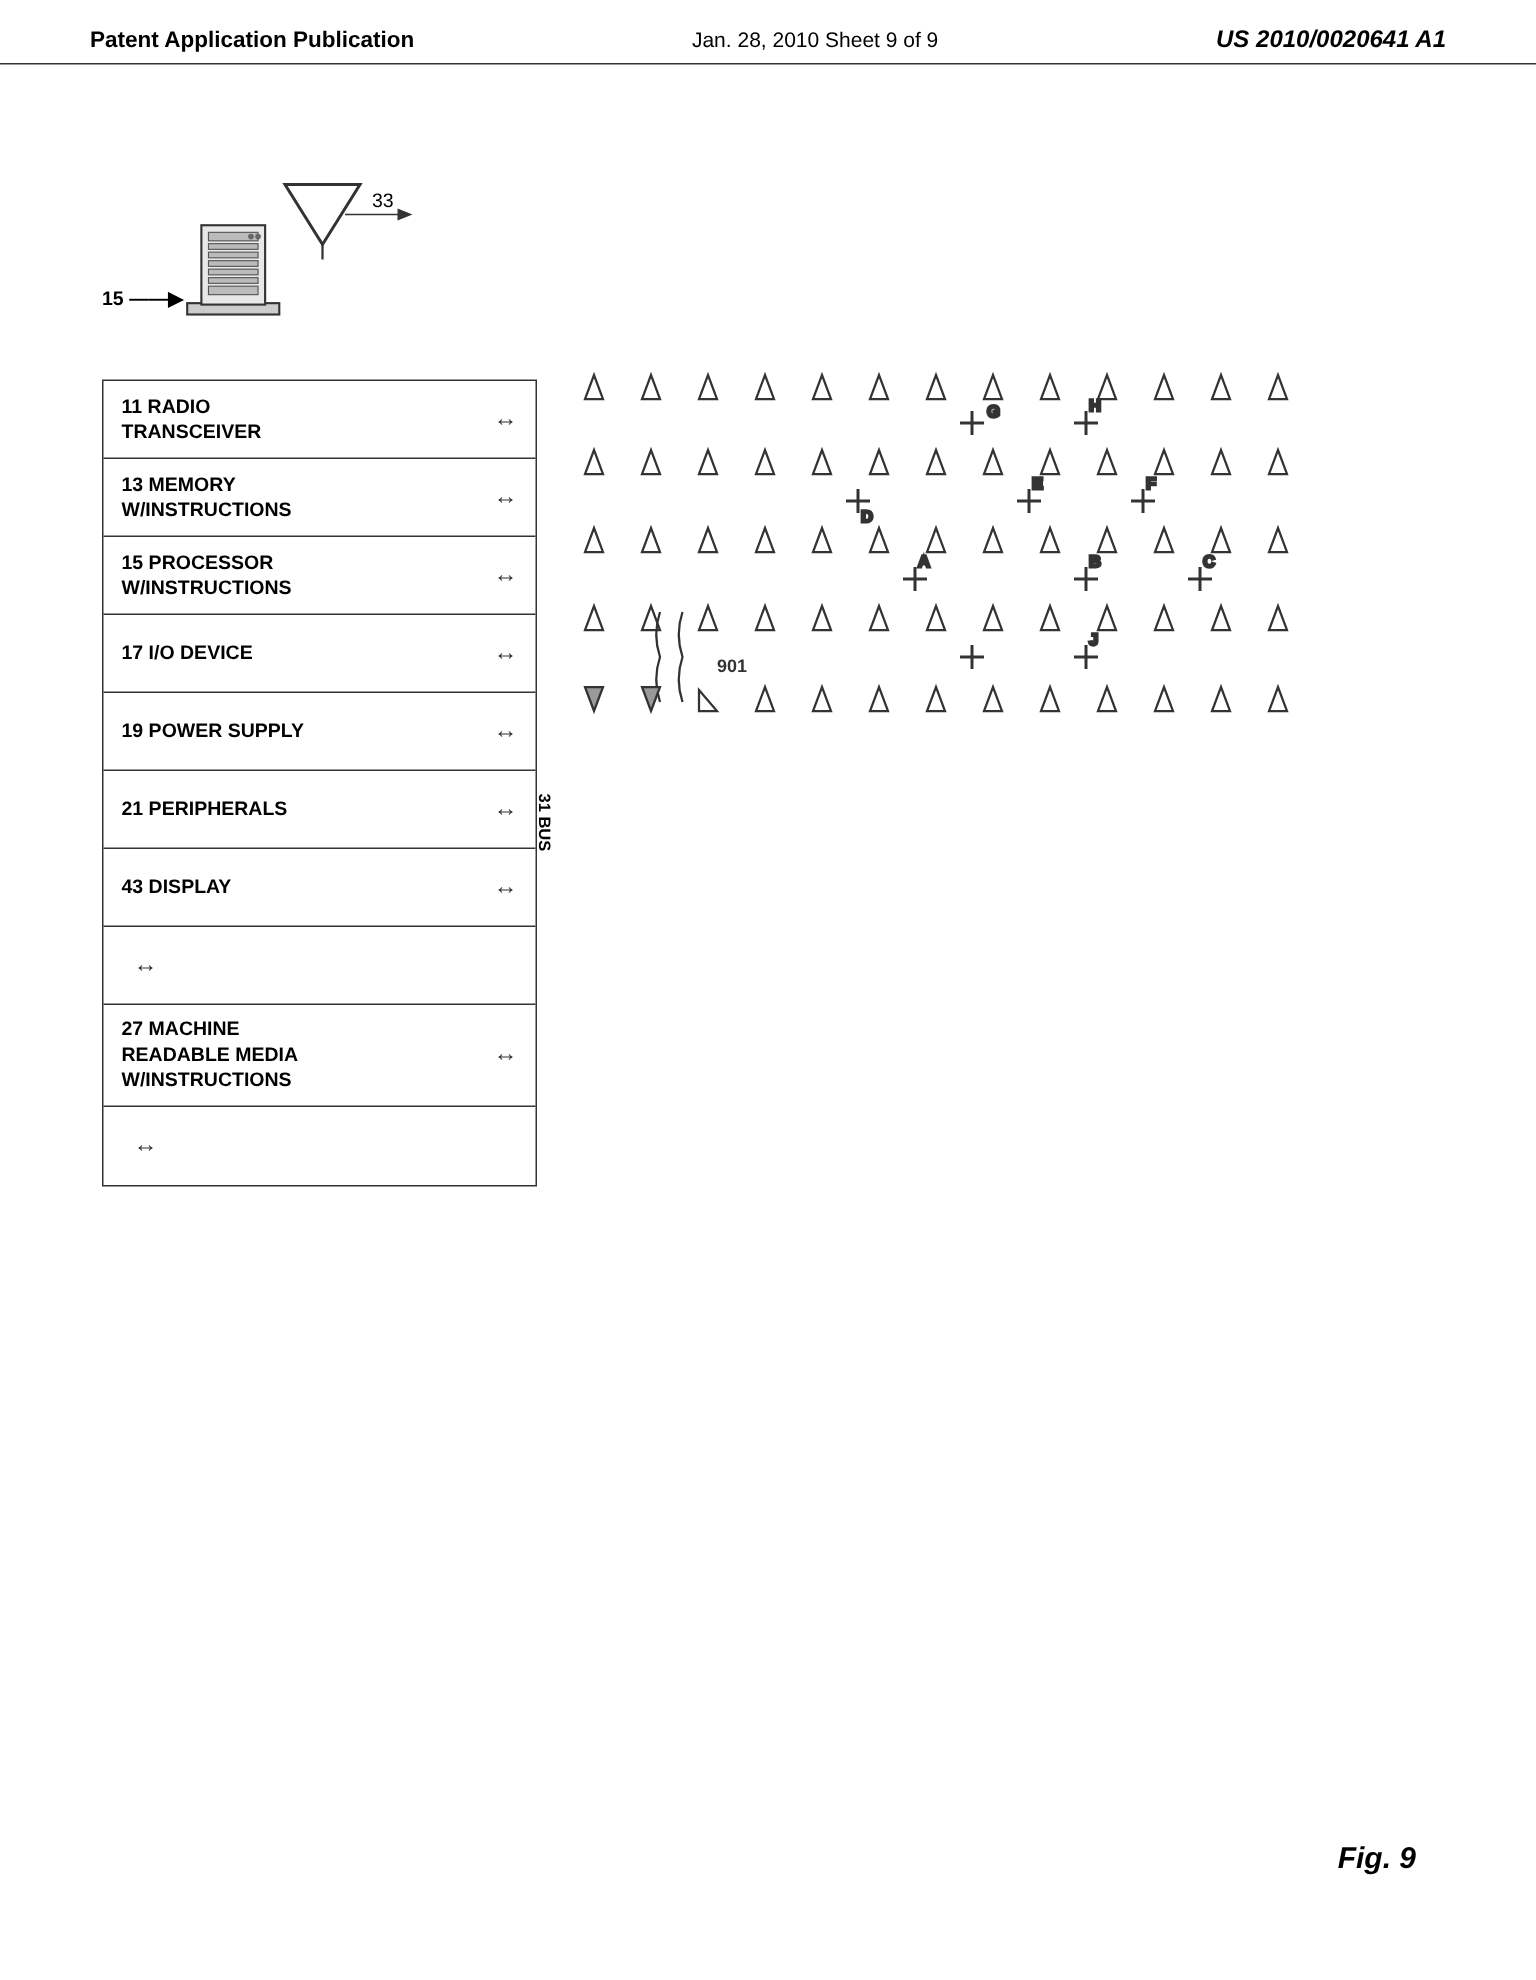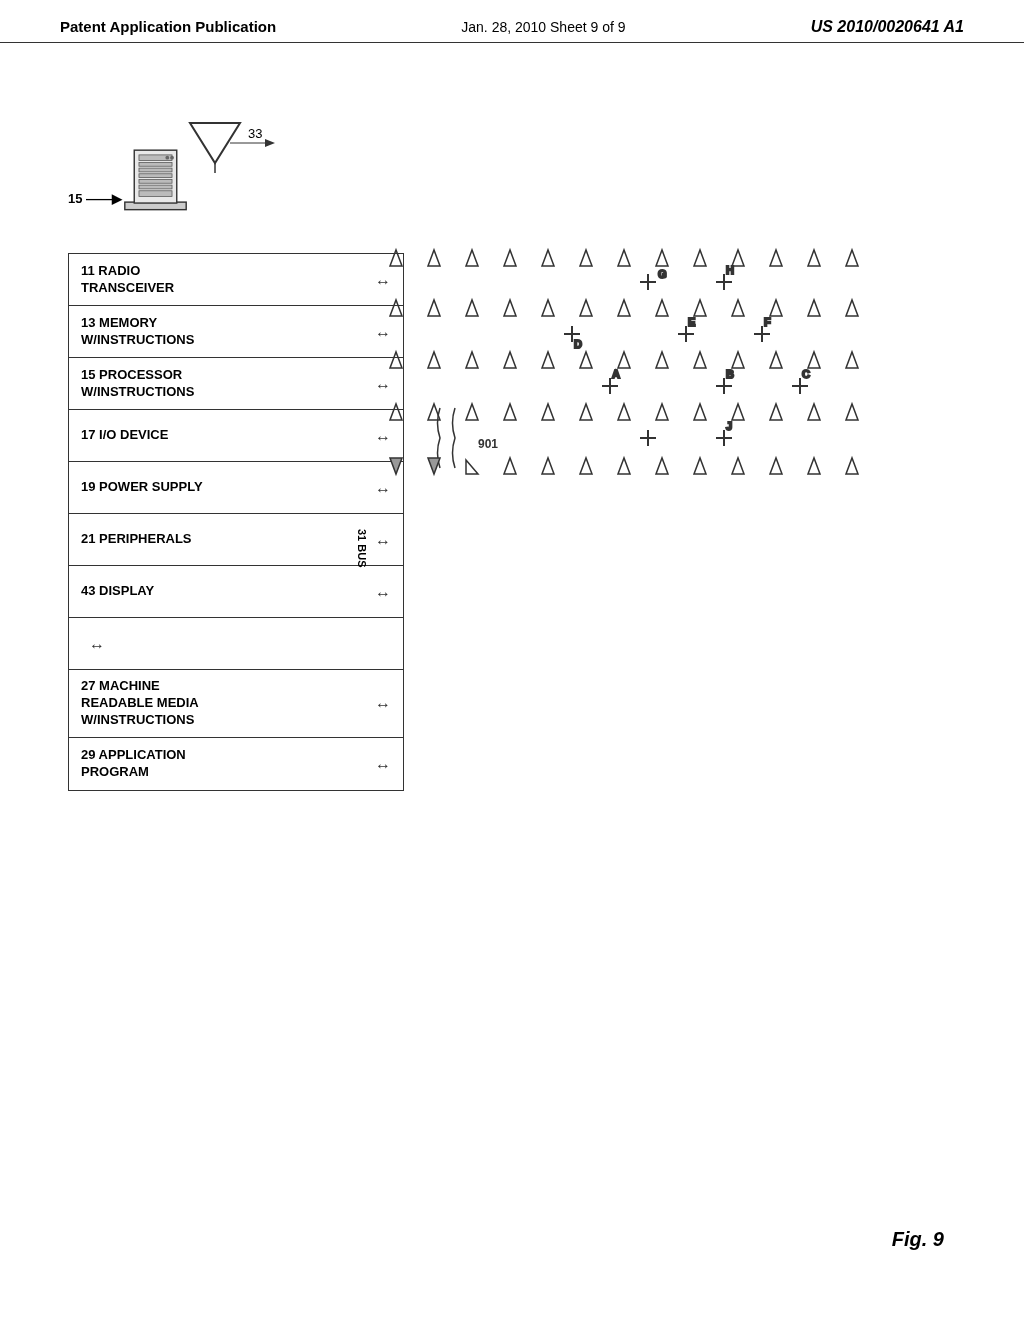--- a/index.html
+++ b/index.html
@@ -67,21 +67,21 @@
       left: 68px;
       font-size: 13px;
       font-weight: bold;
     }
 
     
     .component-stack {
       position: absolute;
       top: 210px;
       left: 68px;
-      width: 336px;
+      width: 290px;
       border: 1.5px solid #333;
     }
 
     .component-row {
       border-bottom: 1.5px solid #333;
       padding: 8px 12px;
       display: flex;
       align-items: center;
       justify-content: space-between;
       min-height: 52px;
@@ -207,21 +207,20 @@
     <div class="component-row">
       <span class="arrow-right">↔</span>
     </div>
 
     <div class="component-row">
       <span class="component-label"><b>27</b> MACHINE<br>READABLE MEDIA<br>W/INSTRUCTIONS</span>
       <span class="arrow-right">↔</span>
     </div>
 
     <div class="component-row">
-      <span class="component-label"><b>29</b> APPLICATION<br>PROGRAM</span>
       <span class="arrow-right">↔</span>
     </div>
   </div>
 
   <div style="position:absolute; top:480px; left:362px; font-size:11px; font-weight:bold; transform:rotate(90deg); transform-origin:left center; white-space:nowrap;">31 BUS</div>
 
   <svg style="position:absolute; top:195px; left:380px;" width="620" height="800" xmlns="http://www.w3.org/2000/svg">
 
     <g fill="none" stroke="#333" stroke-width="1.5">
       <polygon points="10,28 22,28 16,12"></polygon>

